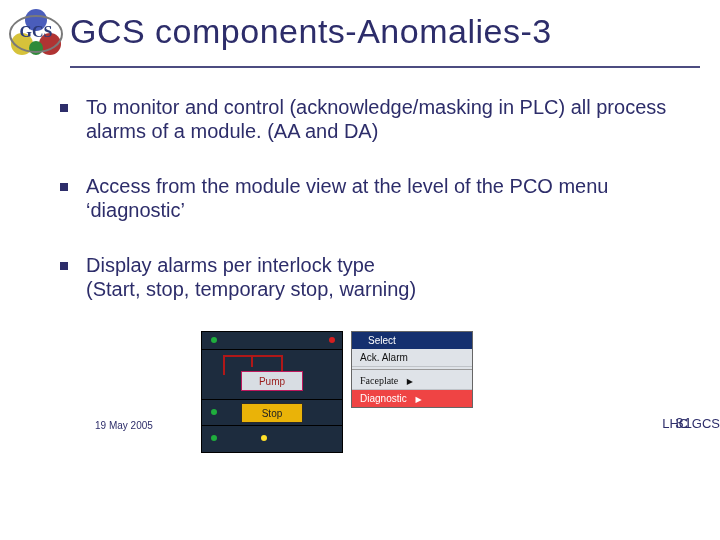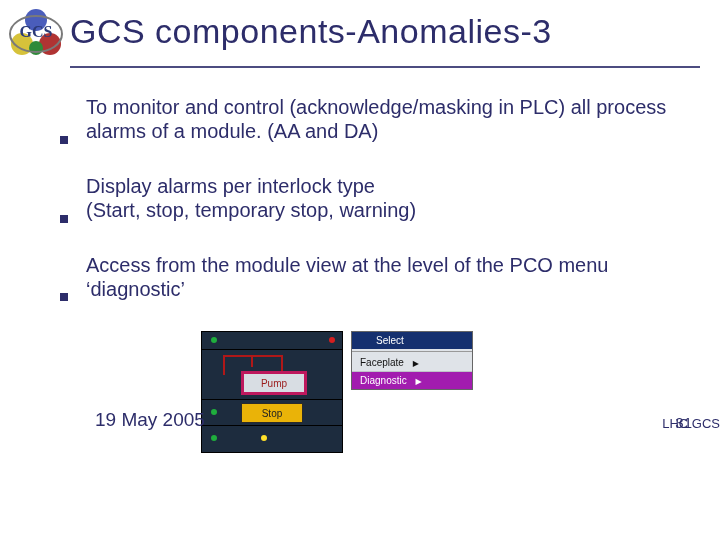--- a/index.html
+++ b/index.html
@@ -2,40 +2,40 @@
 <html><head>
 <meta charset="utf-8">
 <style>
   html,body{margin:0;padding:0;width:720px;height:540px;background:#fff;font-family:Verdana,Arial,sans-serif;color:#2d2d6a;overflow:hidden}
   .slide{position:relative;width:720px;height:451px}
   .logo{position:absolute;left:8px;top:6px;width:56px;height:56px}
   .logo svg{display:block}
   .title{position:absolute;left:70px;top:12px;font-size:34px;color:#2d2d6a;letter-spacing:.5px}
   .hr{position:absolute;left:70px;right:20px;top:66px;height:2px;background:#2d2d6a;opacity:.85}
   .bullets{position:absolute;left:60px;top:95px;right:40px}
-  .bullet{display:flex;align-items:flex-end;margin-bottom:30px;font-size:20px;line-height:1.22}
+  .bullet{display:flex;align-items:flex-start;margin-bottom:30px;font-size:20px;line-height:1.22}
   .bullet .sq{flex:0 0 auto;width:8px;height:8px;background:#2d2d6a;margin-top:9px;margin-right:18px}
   .bullet .txt{flex:1 1 auto}
   .mini{position:absolute;left:200px;top:330px;width:320px;height:120px;border:1px solid transparent}
   .mini .panel{position:absolute;background:#1d2c3e;border:1px solid #000}
-  .mini .pump{position:absolute;background:#d8dde3;border:3px solid #be185d;color:#9a1b1b;font-size:10px;display:flex;align-items:center;justify-content:center}
+  .mini .pump{position:absolute;background:#d8dde3;border:1px solid #be185d;color:#9a1b1b;font-size:10px;display:flex;align-items:center;justify-content:center}
   .mini .redline{position:absolute;background:#b01818}
   .mini .dot{position:absolute;width:6px;height:6px;border-radius:50%}
   .mini .dot.green{background:#1fae3d}
   .mini .dot.yellow{background:#ffe02a}
   .mini .dot.red{background:#d61f1f}
   .mini .stopbtn{position:absolute;background:#eab308;border:1px solid #2b2b2b;font-size:10px;color:#222;display:flex;align-items:center;justify-content:center}
   .menu{position:absolute;background:#dfe3e8;border:1px solid #666;font-size:10px;color:#111}
   .menu .item{padding:3px 8px;border-bottom:1px solid #bfc3c8;white-space:nowrap}
   .menu .item:last-child{border-bottom:none}
-  .menu .hdr{background:#15306f;color:#fff;padding:3px 24px}
-  .menu .hl{background:#a21caf;color:#fff}
+  .menu .hdr{background:#15306f;color:#fff;padding:3px 16px}
+  .menu .hl{background:#ef4444;color:#fff}
   .divider{height:0;border-top:1px solid #999;margin:2px 0}
   .arrow{display:inline-block;margin-left:6px;font-size:8px}
-  .footer-date{position:absolute;left:95px;bottom:20px;font-size:19px;color:#2d2d6a}
+  .footer-date{position:absolute;left:95px;bottom:20px;font-size:10px;color:#2d2d6a}
   .footer-center{position:absolute;left:0;right:0;bottom:20px;text-align:right;font-size:13px;color:#2d2d6a}
   .footer-page{position:absolute;right:28px;bottom:20px;font-size:15px;color:#2d2d6a}
 </style>
 </head>
 <body>
 
 <div class="slide">
 
   <div class="logo">
     <svg viewBox="0 0 56 56">
@@ -51,26 +51,26 @@
   <div class="title">GCS components-Anomalies-3</div>
   <div class="hr"></div>
 
   <div class="bullets">
     <div class="bullet">
       <span class="sq"></span>
       <span class="txt">To monitor and control (acknowledge/masking in PLC) all process alarms of a module. (AA and DA)</span>
     </div>
     <div class="bullet">
       <span class="sq"></span>
-      <span class="txt" style="white-space:pre-line">Display alarms per interlock type
-(Start, stop, temporary stop, warning)</span>
+      <span class="txt">Access from the module view at the level of the PCO menu ‘diagnostic’</span>
     </div>
     <div class="bullet">
       <span class="sq"></span>
-      <span class="txt">Access from the module view at the level of the PCO menu ‘diagnostic’</span>
+      <span class="txt" style="white-space:pre-line">Display alarms per interlock type
+(Start, stop, temporary stop, warning)</span>
     </div>
   </div>
 
   <div class="mini">
     <div class="panel" style="left:0;top:0;width:140px;height:18px"></div>
     <div class="panel" style="left:0;top:18px;width:140px;height:50px"></div>
     <div class="panel" style="left:0;top:68px;width:140px;height:26px"></div>
     <div class="panel" style="left:0;top:94px;width:140px;height:26px"></div>
 
     <div class="dot green" style="left:10px;top:6px"></div>
@@ -88,22 +88,23 @@
     <div class="stopbtn" style="left:40px;top:72px;width:60px;height:18px">
       <span>Stop</span>
     </div>
 
     <div class="dot green" style="left:10px;top:78px"></div>
     <div class="dot green" style="left:10px;top:104px"></div>
     <div class="dot yellow" style="left:60px;top:104px"></div>
 
     <div class="menu" style="left:150px;top:0;width:120px">
       <div class="hdr">Select</div>
+      <div class="item">Ack. Alarm</div>
       <div class="divider"></div>
-      <div class="item" style="font-family:Liberation Sans, sans-serif">
+      <div class="item" style="font-family:Liberation Serif, serif">
         <span>Faceplate</span>
         <span class="arrow">▶</span>
       </div>
       <div class="item hl">
         <span>Diagnostic</span>
         <span class="arrow">▶</span>
       </div>
     </div>
   </div>
 

